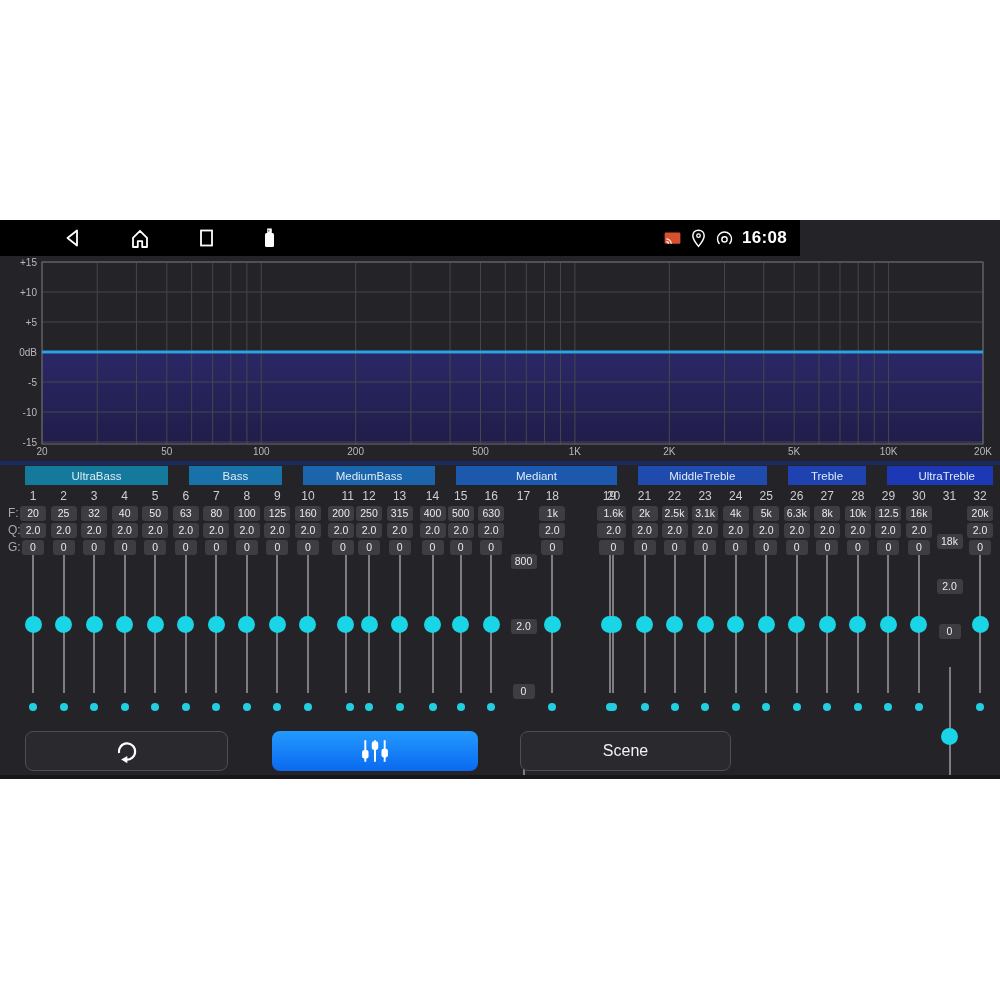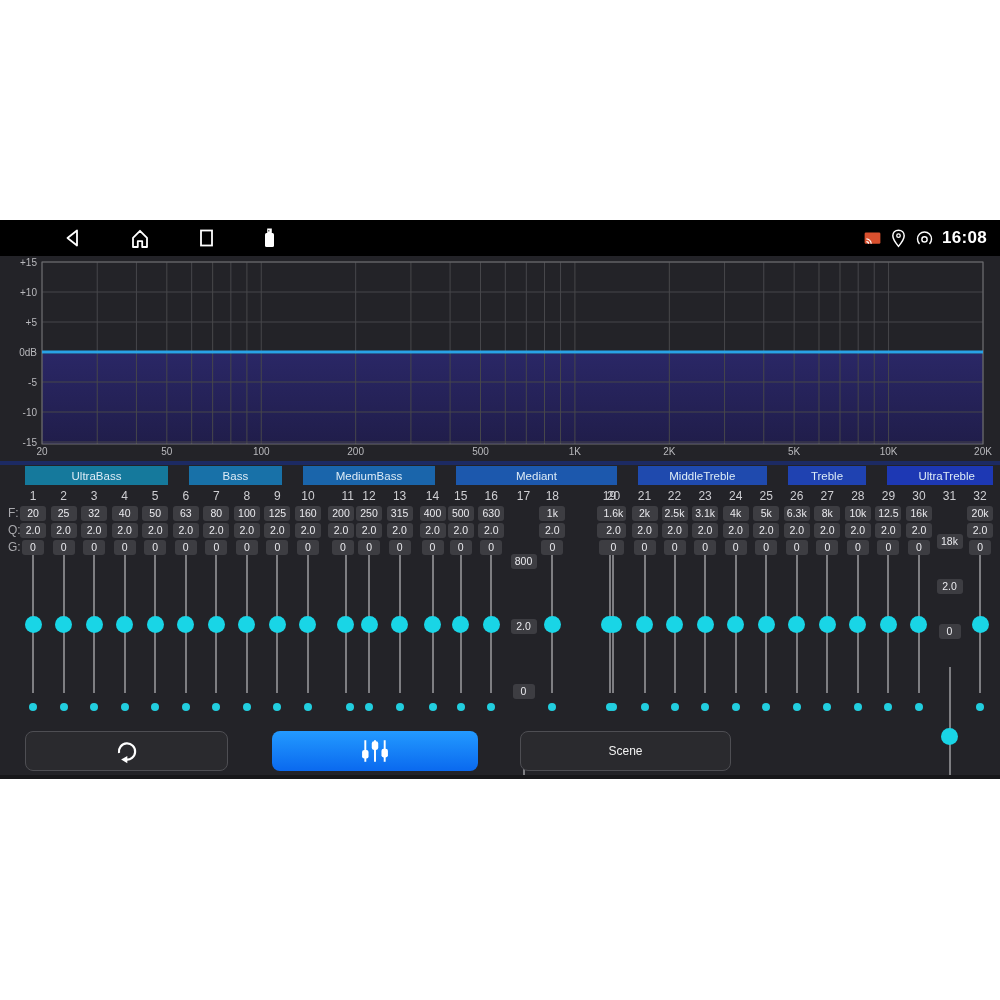--- a/index.html
+++ b/index.html
@@ -1,20 +1,20 @@
 <!DOCTYPE html>
 <html><head>
 <meta charset="utf-8">
 <style>
   html,body{margin:0;padding:0;}
   body{width:1000px;height:1000px;background:#ffffff;font-family:"Liberation Sans",sans-serif;position:relative;}
   #screen{position:absolute;top:220px;left:0;width:1000px;height:559px;background:#232328;overflow:hidden;}
 
   
-  #statusbar{position:absolute;top:0;left:0;width:1000px;height:36px;background:#000;}
+  #statusbar{position:absolute;top:0;left:0;width:800px;height:36px;background:#000;}
   .nav-ic{position:absolute;top:6px;width:24px;height:24px;}
   #nav-back{left:62px}#nav-home{left:128px}#nav-recents{left:194px}#nav-usb{left:257px}
   #sb-right{position:absolute;right:13px;top:0;height:36px;display:flex;align-items:center;gap:5px;}
   #sb-right svg{width:21px;height:21px;}
   #sb-time{color:#fff;font-size:17px;font-weight:bold;letter-spacing:.3px;margin-left:2px;}
 
   
   #graph{position:absolute;top:36px;left:0;width:1000px;height:204px;}
   .axis-lbl{font-size:10px;fill:#b9b9bd;font-family:"Liberation Sans",sans-serif;}
 
@@ -31,21 +31,21 @@
   .col{position:absolute;top:268px;width:31px;display:flex;flex-direction:column;align-items:center;}
   .col-num{font-size:12px;color:#cfcfd3;height:18px;line-height:16px;}
   .val-box{width:26px;height:15px;margin-bottom:2px;background:#3d3d42;border-radius:3px;color:#eaeaee;font-size:10.5px;line-height:15px;text-align:center;overflow:hidden;}
   .g-box{width:22px;}
   .slider{margin-top:-2px;height:138px;width:17px;display:flex;justify-content:center;position:relative;}
   .track{width:2px;height:100%;background:#7e7e82;}
   .handle{position:absolute;top:calc(50% - 8.5px);left:calc(50% - 8.5px);width:17px;height:17px;border-radius:50%;background:#19d5e6;}
   .dot{width:8px;height:8px;border-radius:50%;background:#22cedf;margin-top:10px;}
 
   
-  .btn{position:absolute;top:511px;height:40px;border-radius:8px;background:#2a2a2e;border:1.5px solid #4e4e53;display:flex;align-items:center;justify-content:center;color:#f2f2f2;font-size:12px;box-sizing:border-box;cursor:pointer;}
+  .btn{position:absolute;top:511px;height:40px;border-radius:8px;background:#2a2a2e;border:1.5px solid #4e4e53;display:flex;align-items:center;justify-content:center;color:#f2f2f2;font-size:16px;box-sizing:border-box;cursor:pointer;}
   #btn-reset{left:25px;width:203px;}
   #btn-eq{left:272px;width:206px;background:linear-gradient(#239aff,#0a69ef);border:none;}
   #btn-scene{left:520px;width:211px;}
   #btn-sound{left:770px;width:211px;}
   #strip{position:absolute;bottom:0;left:0;width:100%;height:4px;background:#17171a;}
 </style>
 </head>
 <body>
 
 <div id="screen">

